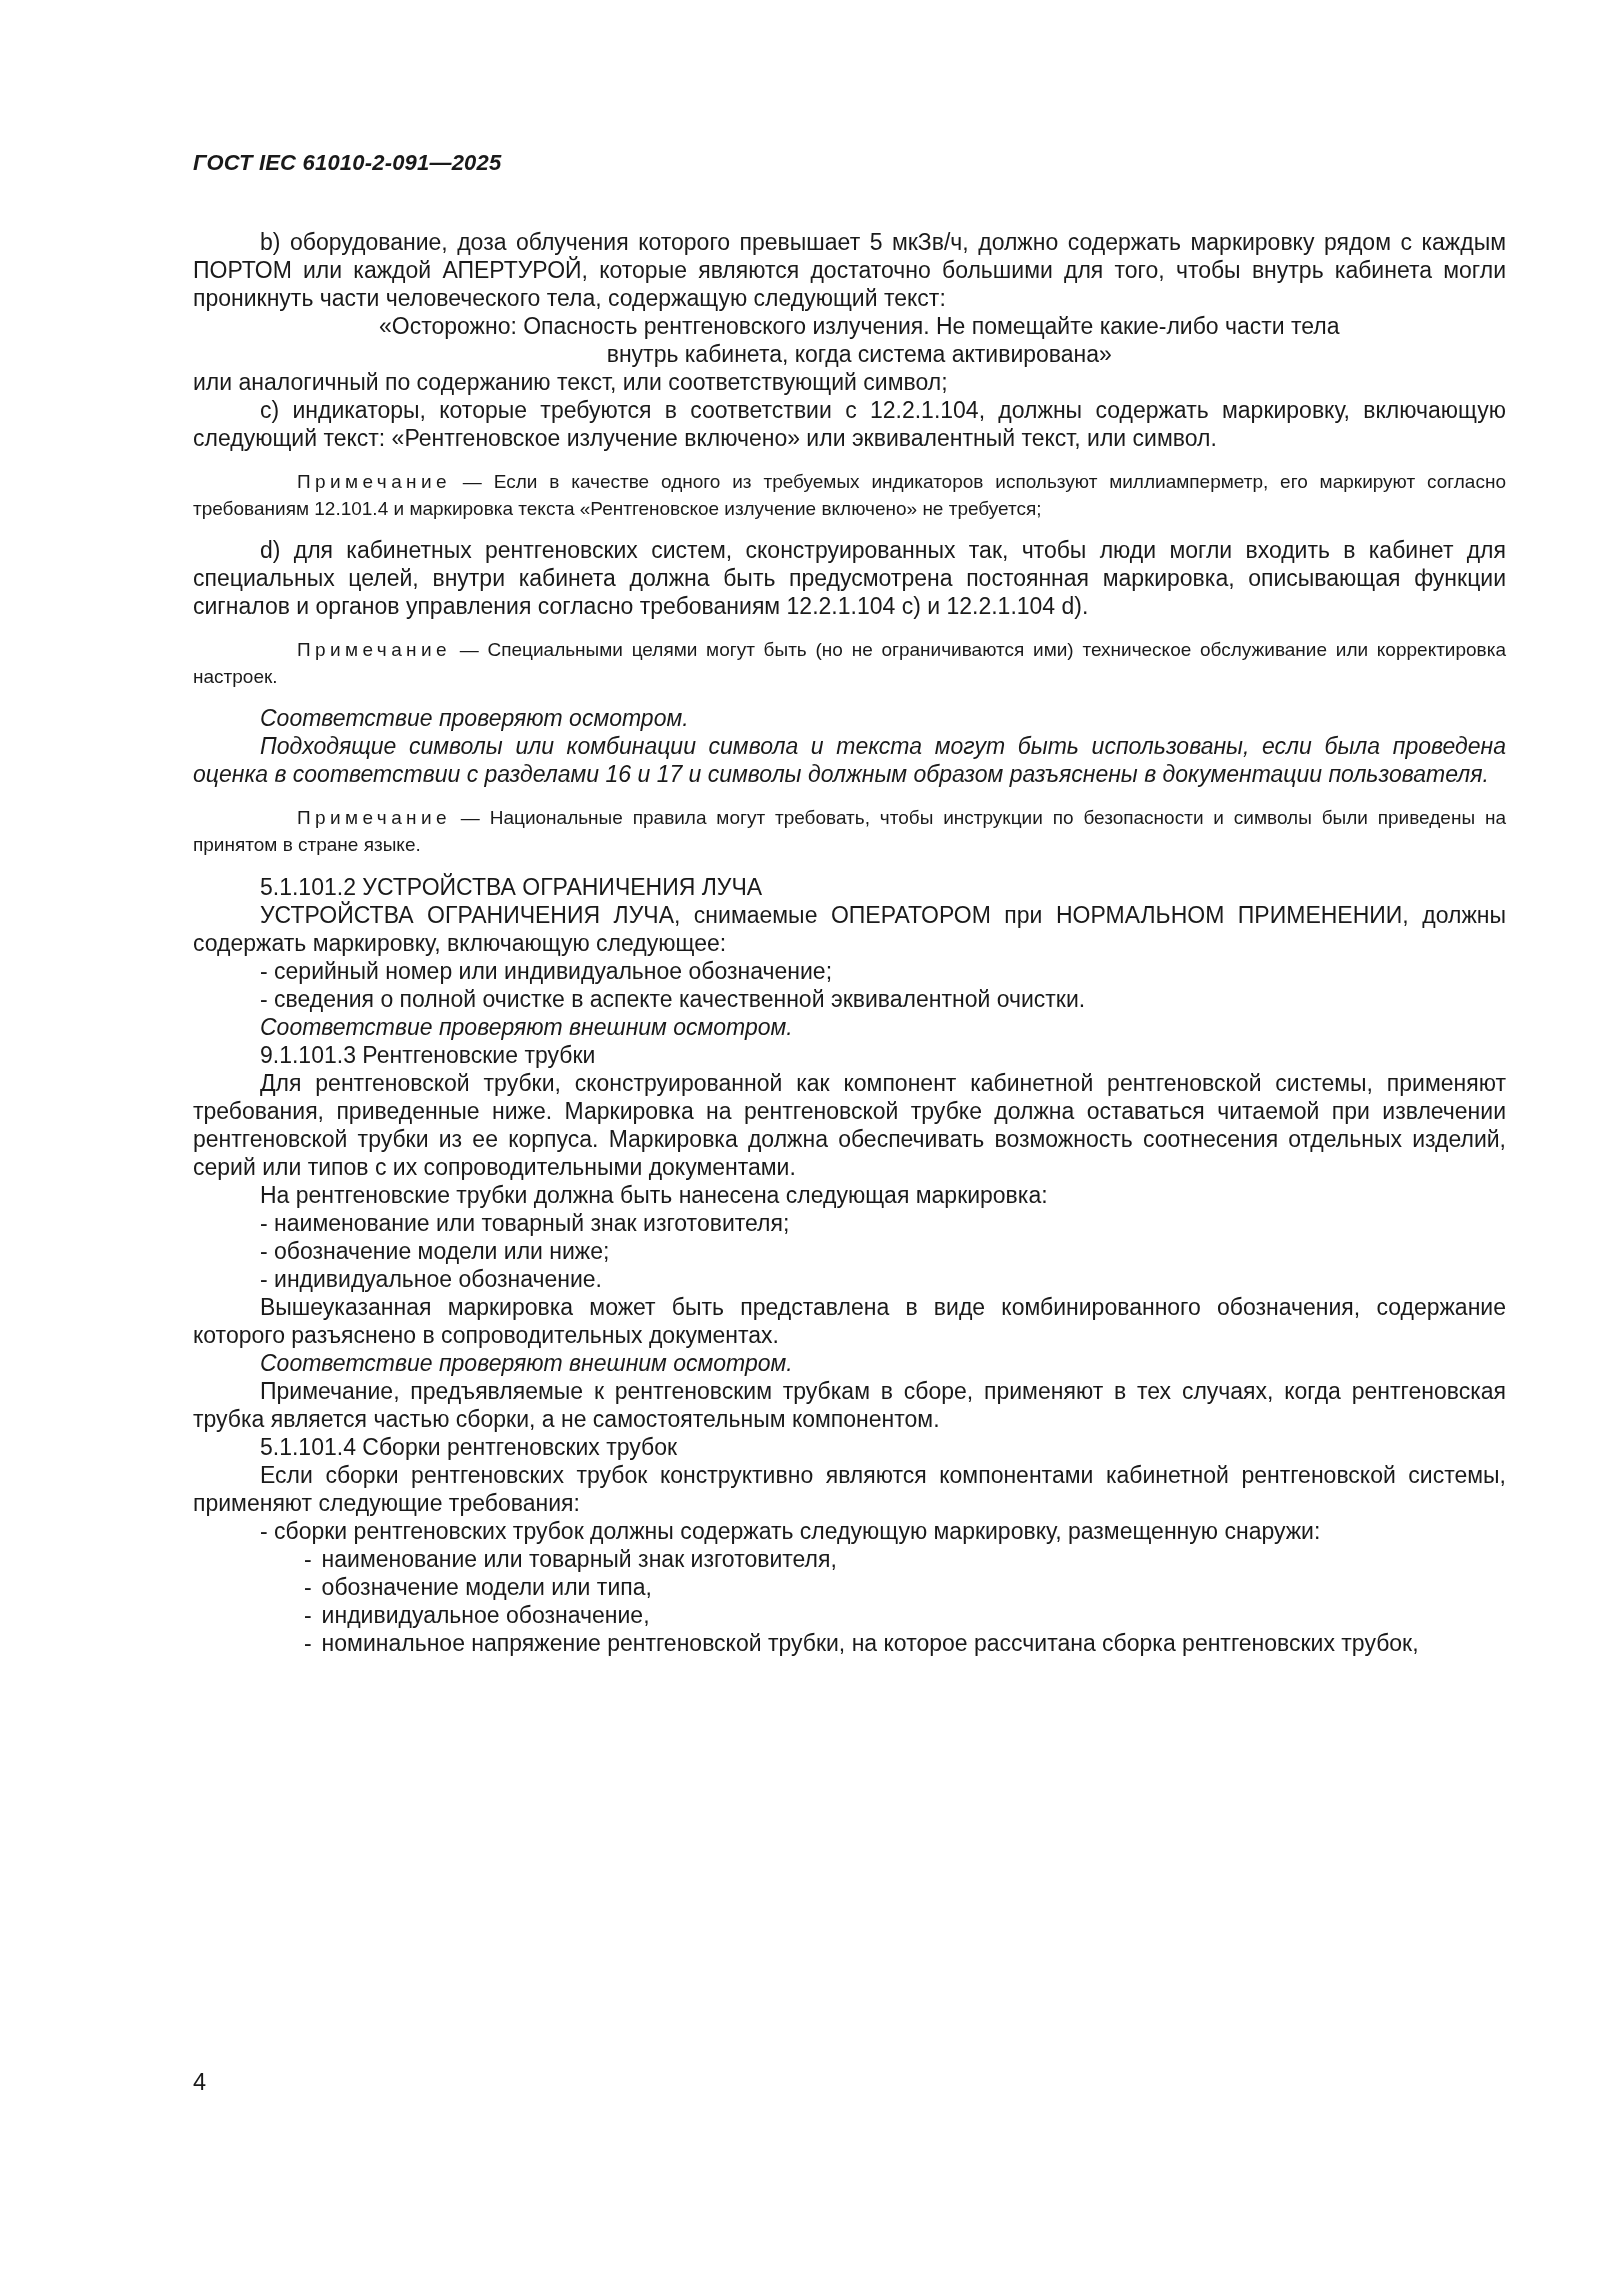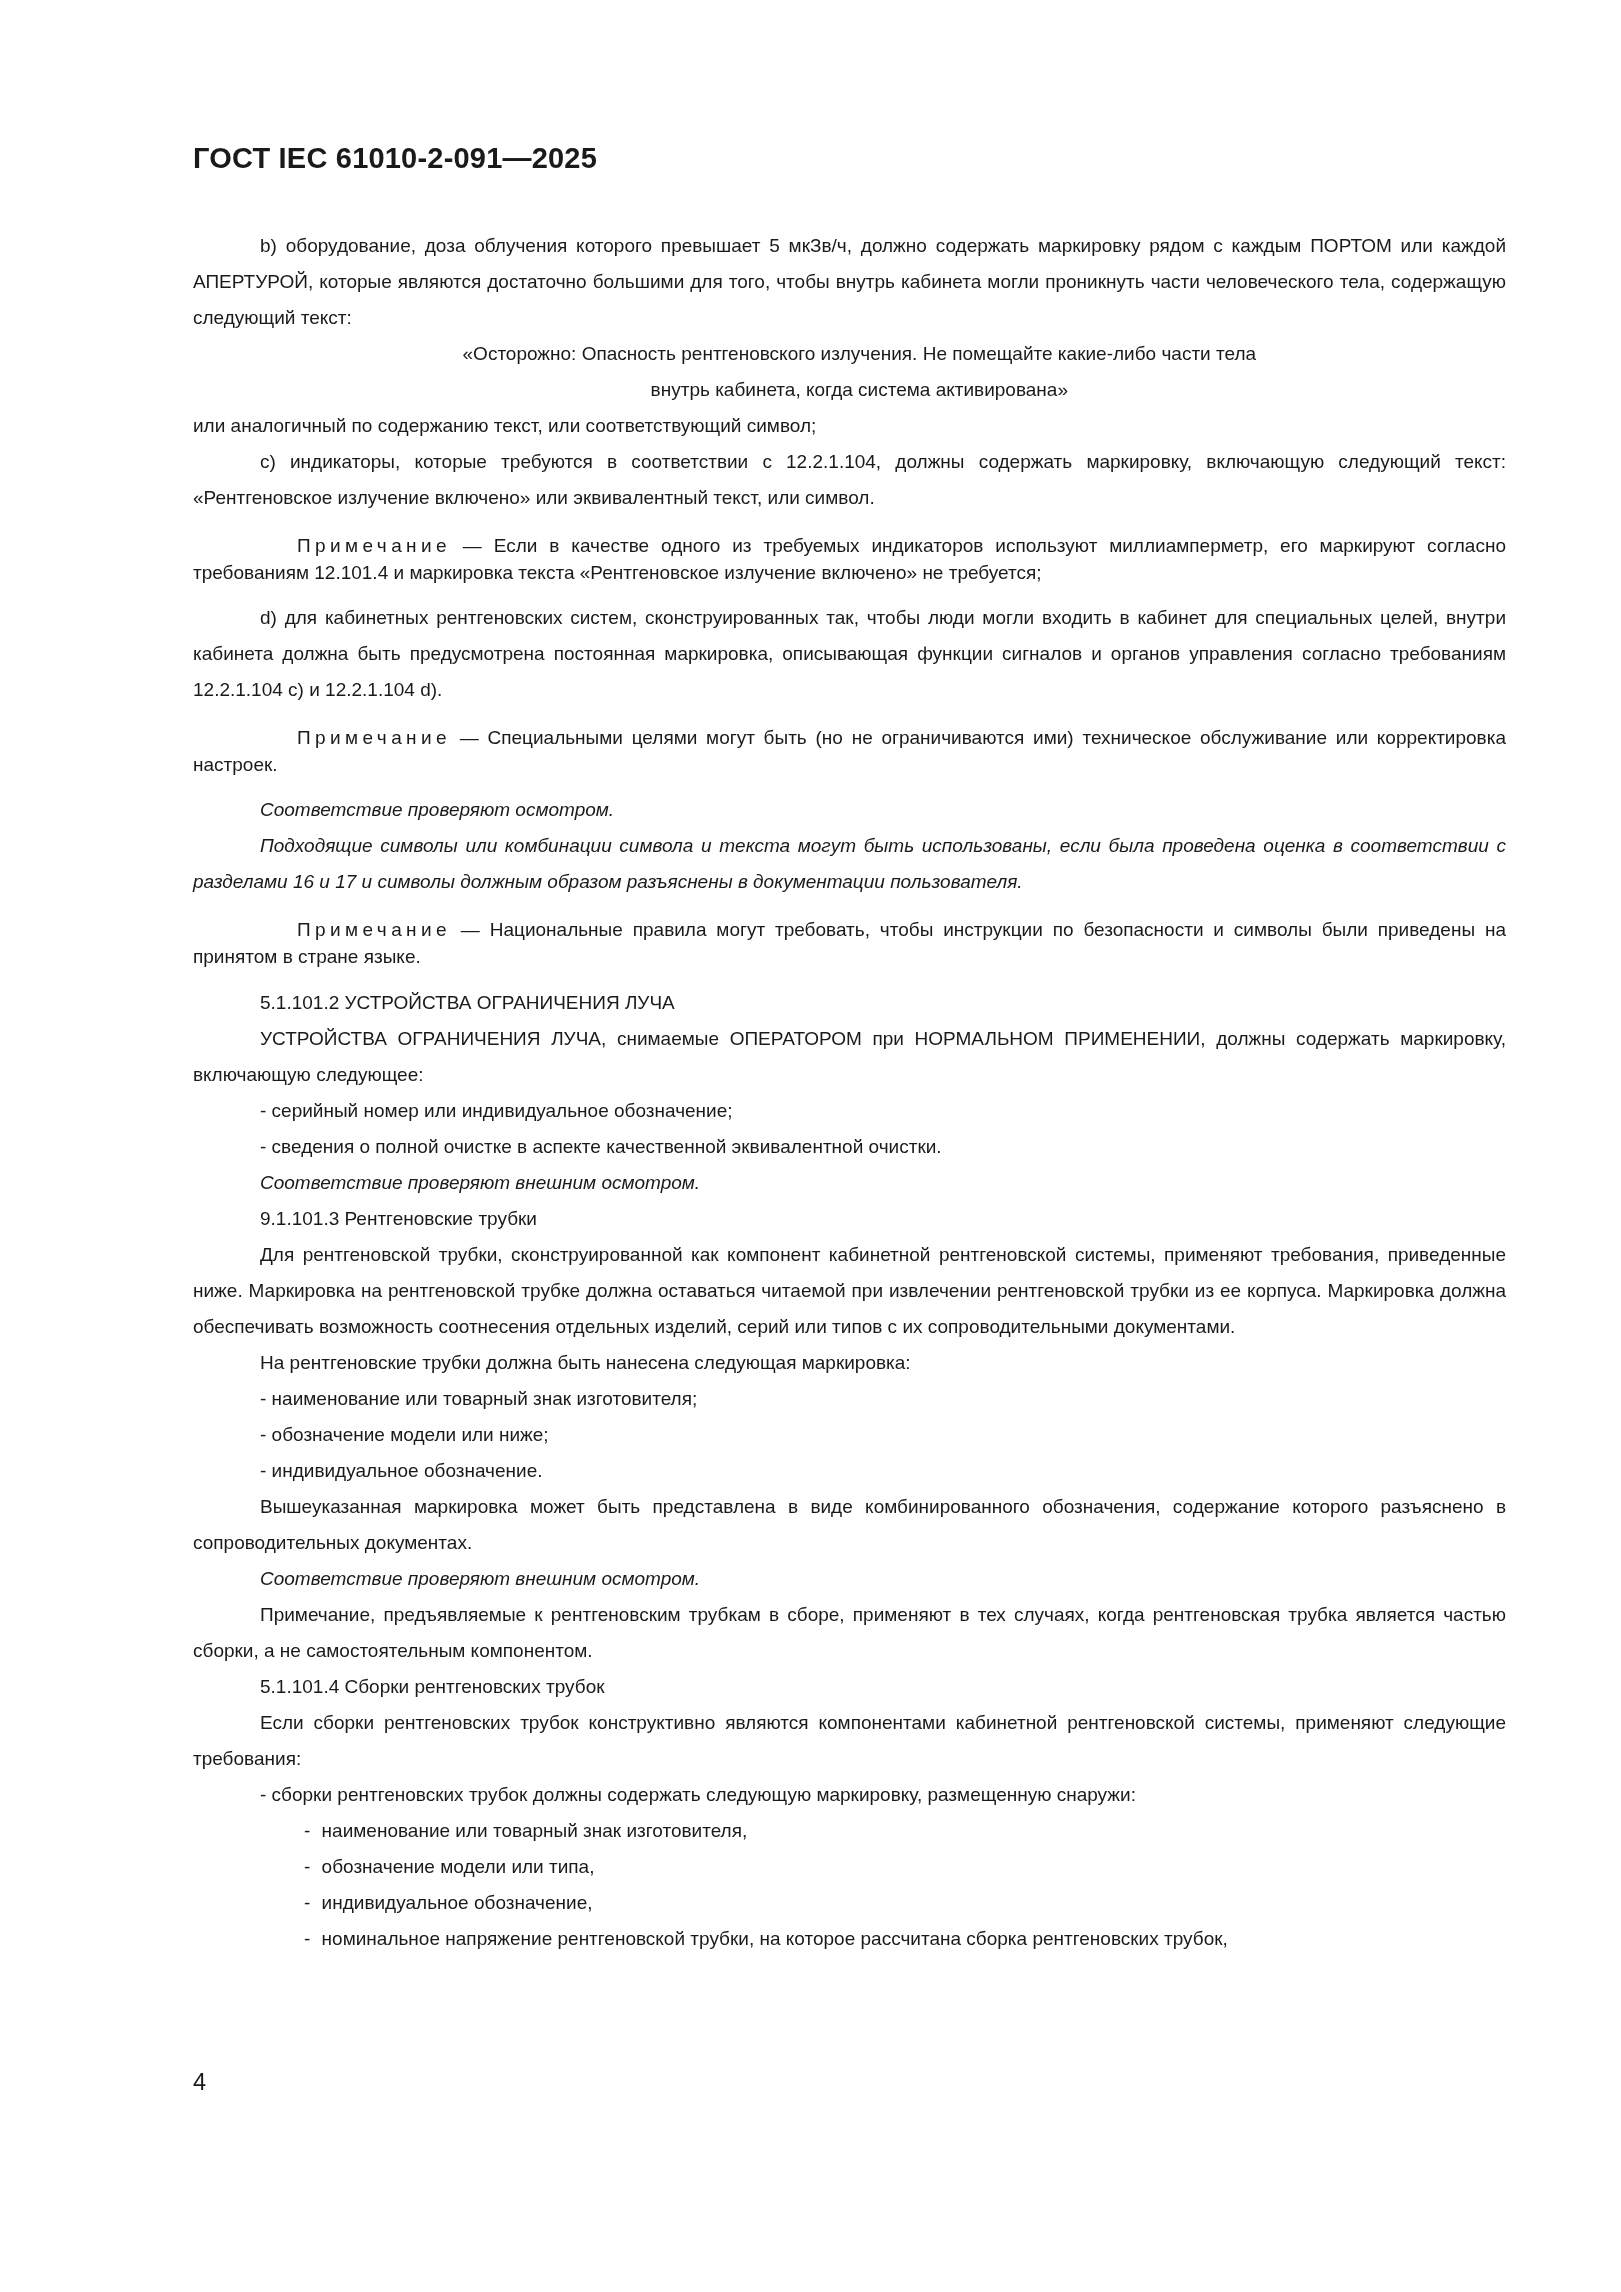--- a/index.html
+++ b/index.html
@@ -1,21 +1,21 @@
 <!DOCTYPE html>
 <html><head>
 <meta charset="utf-8">
 <style>
   html, body { margin: 0; padding: 0; background: #ffffff; }
   body { width: 1621px; height: 2293px; position: relative; overflow: hidden;
          font-family: "Liberation Sans", sans-serif; color: #1a1a1a; }
   .page { position: absolute; left: 193px; top: 0; width: 1313px; }
-  .header { position: absolute; top: 142px; left: 0; font-weight: bold; font-size: 29px; letter-spacing: 0.2px; }
+  .header { position: absolute; top: 150px; left: 0; font-weight: bold; font-size: 22px; letter-spacing: 0.2px; font-style: italic; }
   .body { position: absolute; top: 228px; left: 0; width: 1313px; }
-  p { margin: 0; font-size: 19px; line-height: 36px; text-align: justify; }
+  p { margin: 0; font-size: 23px; line-height: 28px; text-align: justify; }
   p.ind { text-indent: 67px; }
   p.quote { text-align: center; padding-left: 19.6px; }
   p.note { font-size: 19px; line-height: 27.4px; text-indent: 67px; margin-top: 15.7px; margin-bottom: 13.7px; }
   .spaced { letter-spacing: 4.4px; margin-left: 37px; }
   p.it { font-style: italic; }
   .dash { padding-left: 67px; }
   .sub { padding-left: 111px; text-indent: 0; display: flex; }
   .sub .d { width: 17.6px; flex: none; }
   .sub .t { flex: 1; text-align: justify; }
   .pagenum { position: absolute; top: 2069px; left: 193px; font-size: 23.5px; }

